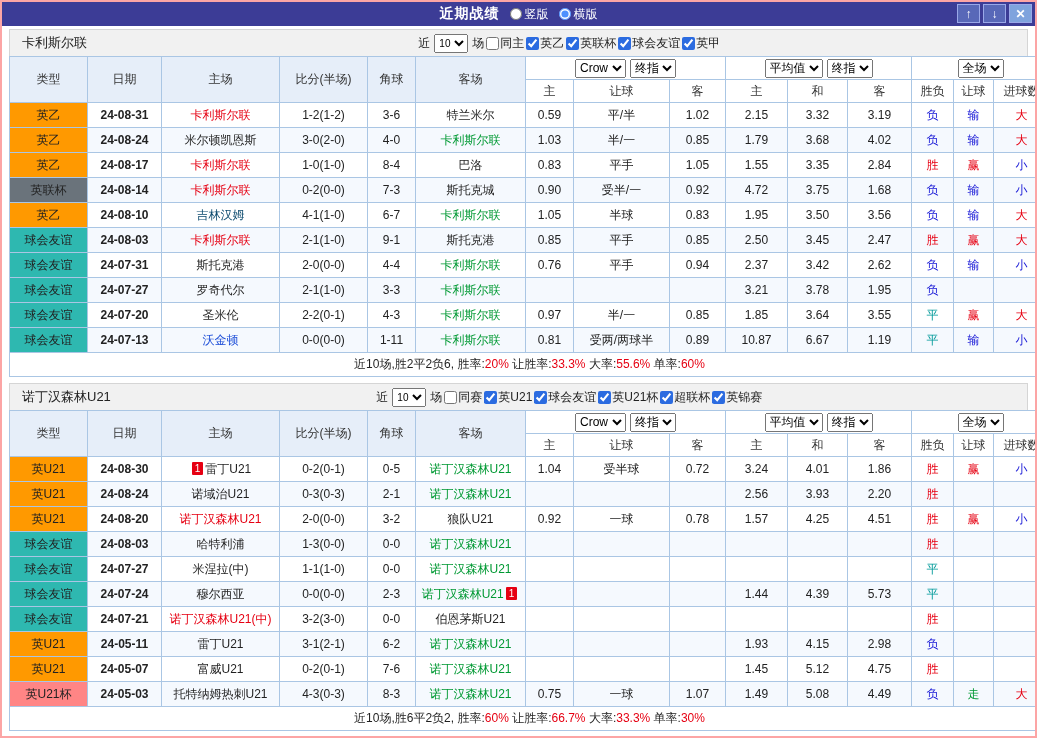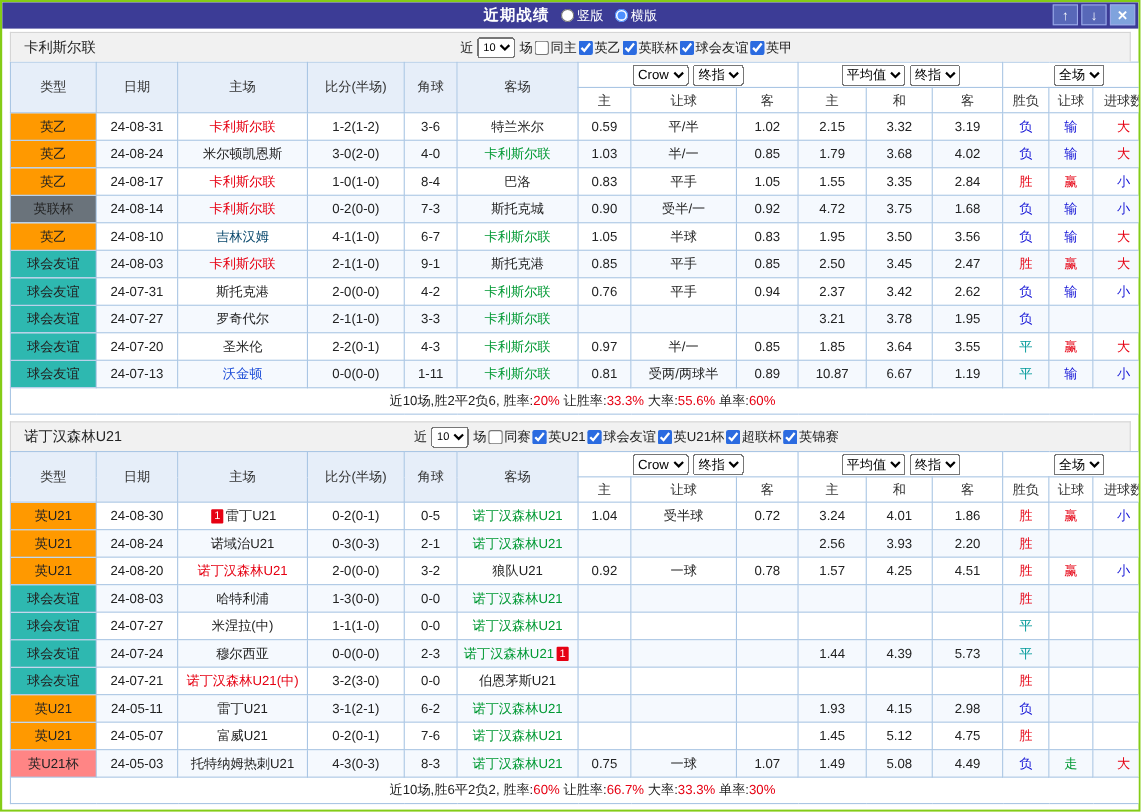--- a/index.html
+++ b/index.html
@@ -1,18 +1,18 @@
 <!DOCTYPE html>
 <html><head>
 <meta charset="utf-8">
 <style>
   * { box-sizing: border-box; }
   html,body { margin:0; padding:0; background:#ffffff; }
   body { font-family:"Liberation Sans","DejaVu Sans",sans-serif; }
-  .page { width:1037px; height:738px; border:2px solid #84cc16; background:#fff; overflow:hidden; }
+  .page { width:1037px; height:738px; border:2px solid #fca5a5; background:#fff; overflow:hidden; }
 
   
   .titlebar { height:24px; background:#3c3c96; position:relative; display:flex; align-items:center; }
   .tb-center { position:absolute; left:50%; transform:translateX(-50%); display:flex; align-items:center; gap:10px; color:#fff; }
   .tb-title { font-weight:bold; font-size:14px; letter-spacing:1px; }
   .tb-radio { display:inline-flex; align-items:center; gap:3px; font-size:12px; color:#fff; cursor:pointer; }
   .tb-radio input { margin:0; width:12px; height:12px; accent-color:#4d90fe; }
   .tb-btns { position:absolute; right:3px; top:2px; display:flex; gap:3px; }
   .tb-btn { width:23px; height:19px; border:1px solid #9aa8e8; background:#5868b8; color:#fff; font-size:12px; line-height:1; display:flex; align-items:center; justify-content:center; padding:0; cursor:pointer; }
   .tb-btn.close { background:#7fa3dd; font-weight:bold; }
@@ -32,21 +32,21 @@
   .tbl thead th { font-weight:normal; color:#333; height:23px; }
   th.hl { background:#e6eef9; }
   th.hw { background:#ffffff; }
   .hdr-select { font-size:12px; height:19px; margin:0 2px; }
   .tbl tbody td { height:25px; color:#222; }
   .tbl tbody tr:nth-child(even) td { background:#f5f9fe; }
   td.type { color:#fff; }
   td.score { color:#e60012; }
   td.num { color:#1133aa; }
   td.hc { color:#222; }
-  td.date { color:#333; }
+  td.date { color:#333;font-weight:bold; }
   td.team { cursor:pointer; }
   .badge { display:inline-block; background:#e60012; color:#fff; font-size:10px; line-height:13px; padding:0 3px; margin:0 2px; border-radius:1px; vertical-align:1px; }
   tfoot td.summary { height:24px; background:#fff; font-size:12px; color:#333; }
 </style>
 </head>
 <body>
 
 <div class="page">
   <div class="titlebar">
     <div class="tb-center">
@@ -245,21 +245,21 @@
               <td class="num">2.47</td>
               <td class="res" style="color: rgb(230, 0, 18);">胜</td>
               <td class="res" style="color: rgb(230, 0, 18);">赢</td>
               <td class="res" style="color: rgb(230, 0, 18);">大</td>
             </tr>
             <tr>
               <td class="type" style="background: rgb(46, 184, 176);">球会友谊</td>
               <td class="date">24-07-31</td>
               <td class="team"><span style="color: rgb(31, 31, 31);">斯托克港</span></td>
               <td class="score">2-0(0-0)</td>
-              <td class="num">4-2</td>
+              <td class="num">4-4</td>
               <td class="team"><span style="color: rgb(0, 153, 51);">卡利斯尔联</span></td>
               <td class="num">0.76</td>
               <td class="hc">平手</td>
               <td class="num">0.94</td>
               <td class="num">2.37</td>
               <td class="num">3.42</td>
               <td class="num">2.62</td>
               <td class="res" style="color: rgb(21, 21, 214);">负</td>
               <td class="res" style="color: rgb(21, 21, 214);">输</td>
               <td class="res" style="color: rgb(21, 21, 214);">小</td>

